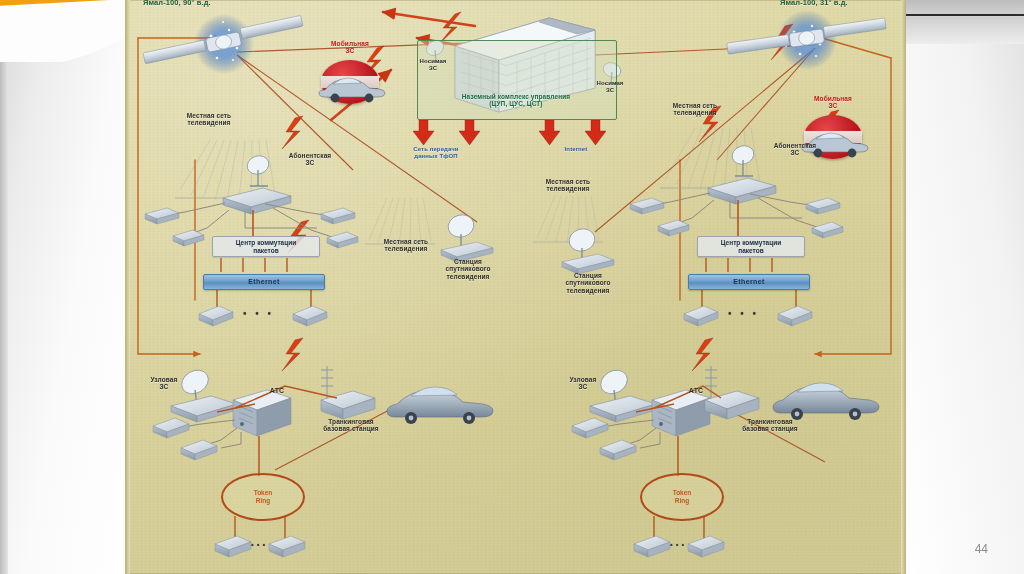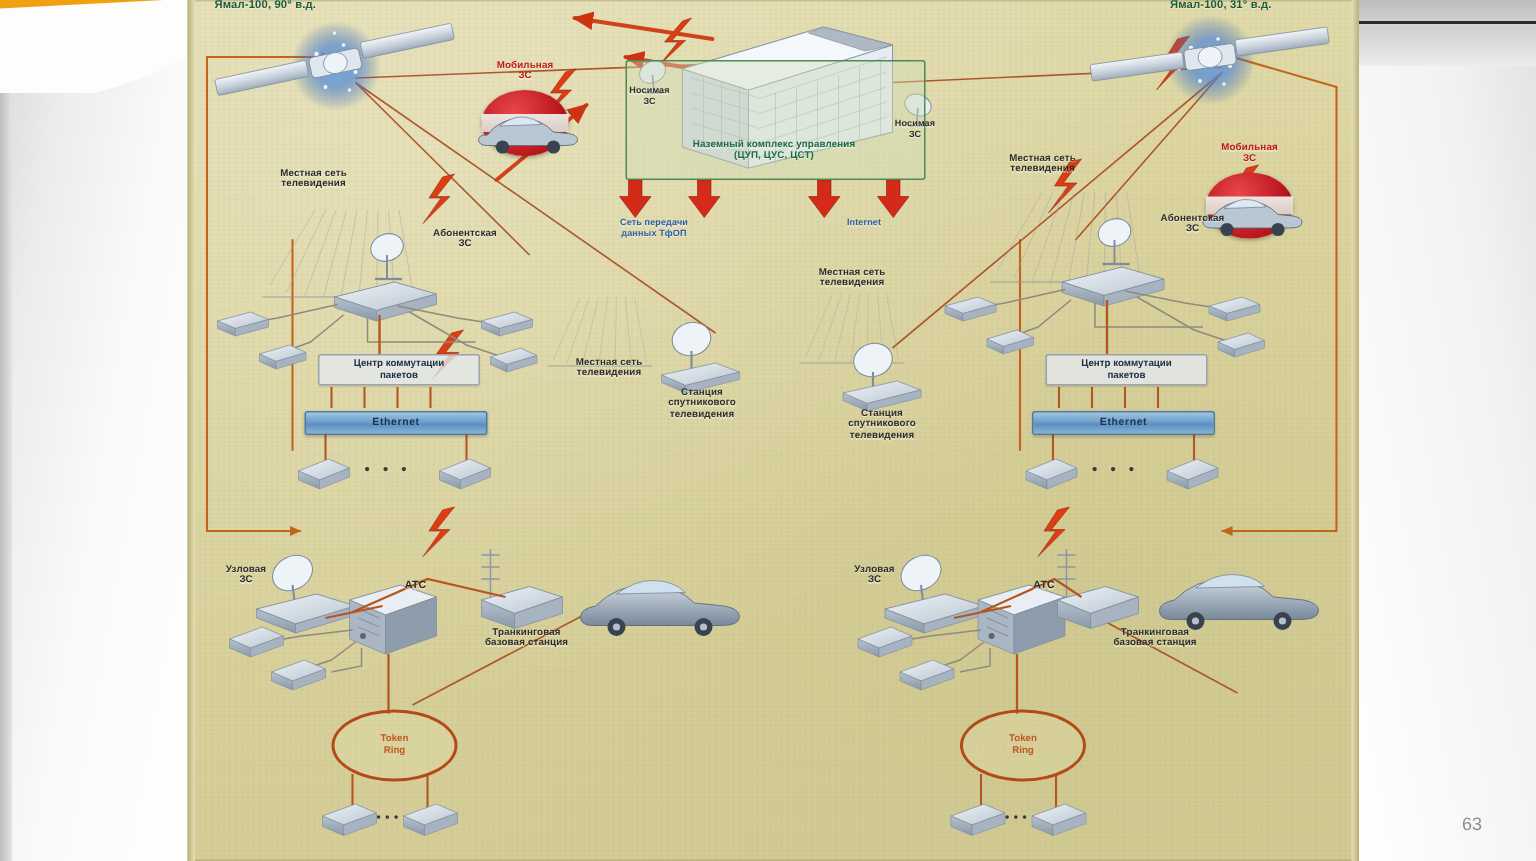--- a/index.html
+++ b/index.html
@@ -707,15 +707,15 @@
 спутникового
 телевидения</div>
     <div class="lbl s65" style="left:400px;top:178px;width:86px;">Местная сеть
 телевидения</div>
     <div class="lbl s65" style="left:418px;top:272px;width:90px;">Станция
 спутникового
 телевидения</div>
 
   </div>
 
-  <div class="slideno">63</div>
+  <div class="slideno">44</div>
 
 </div>
 
 </body></html>

